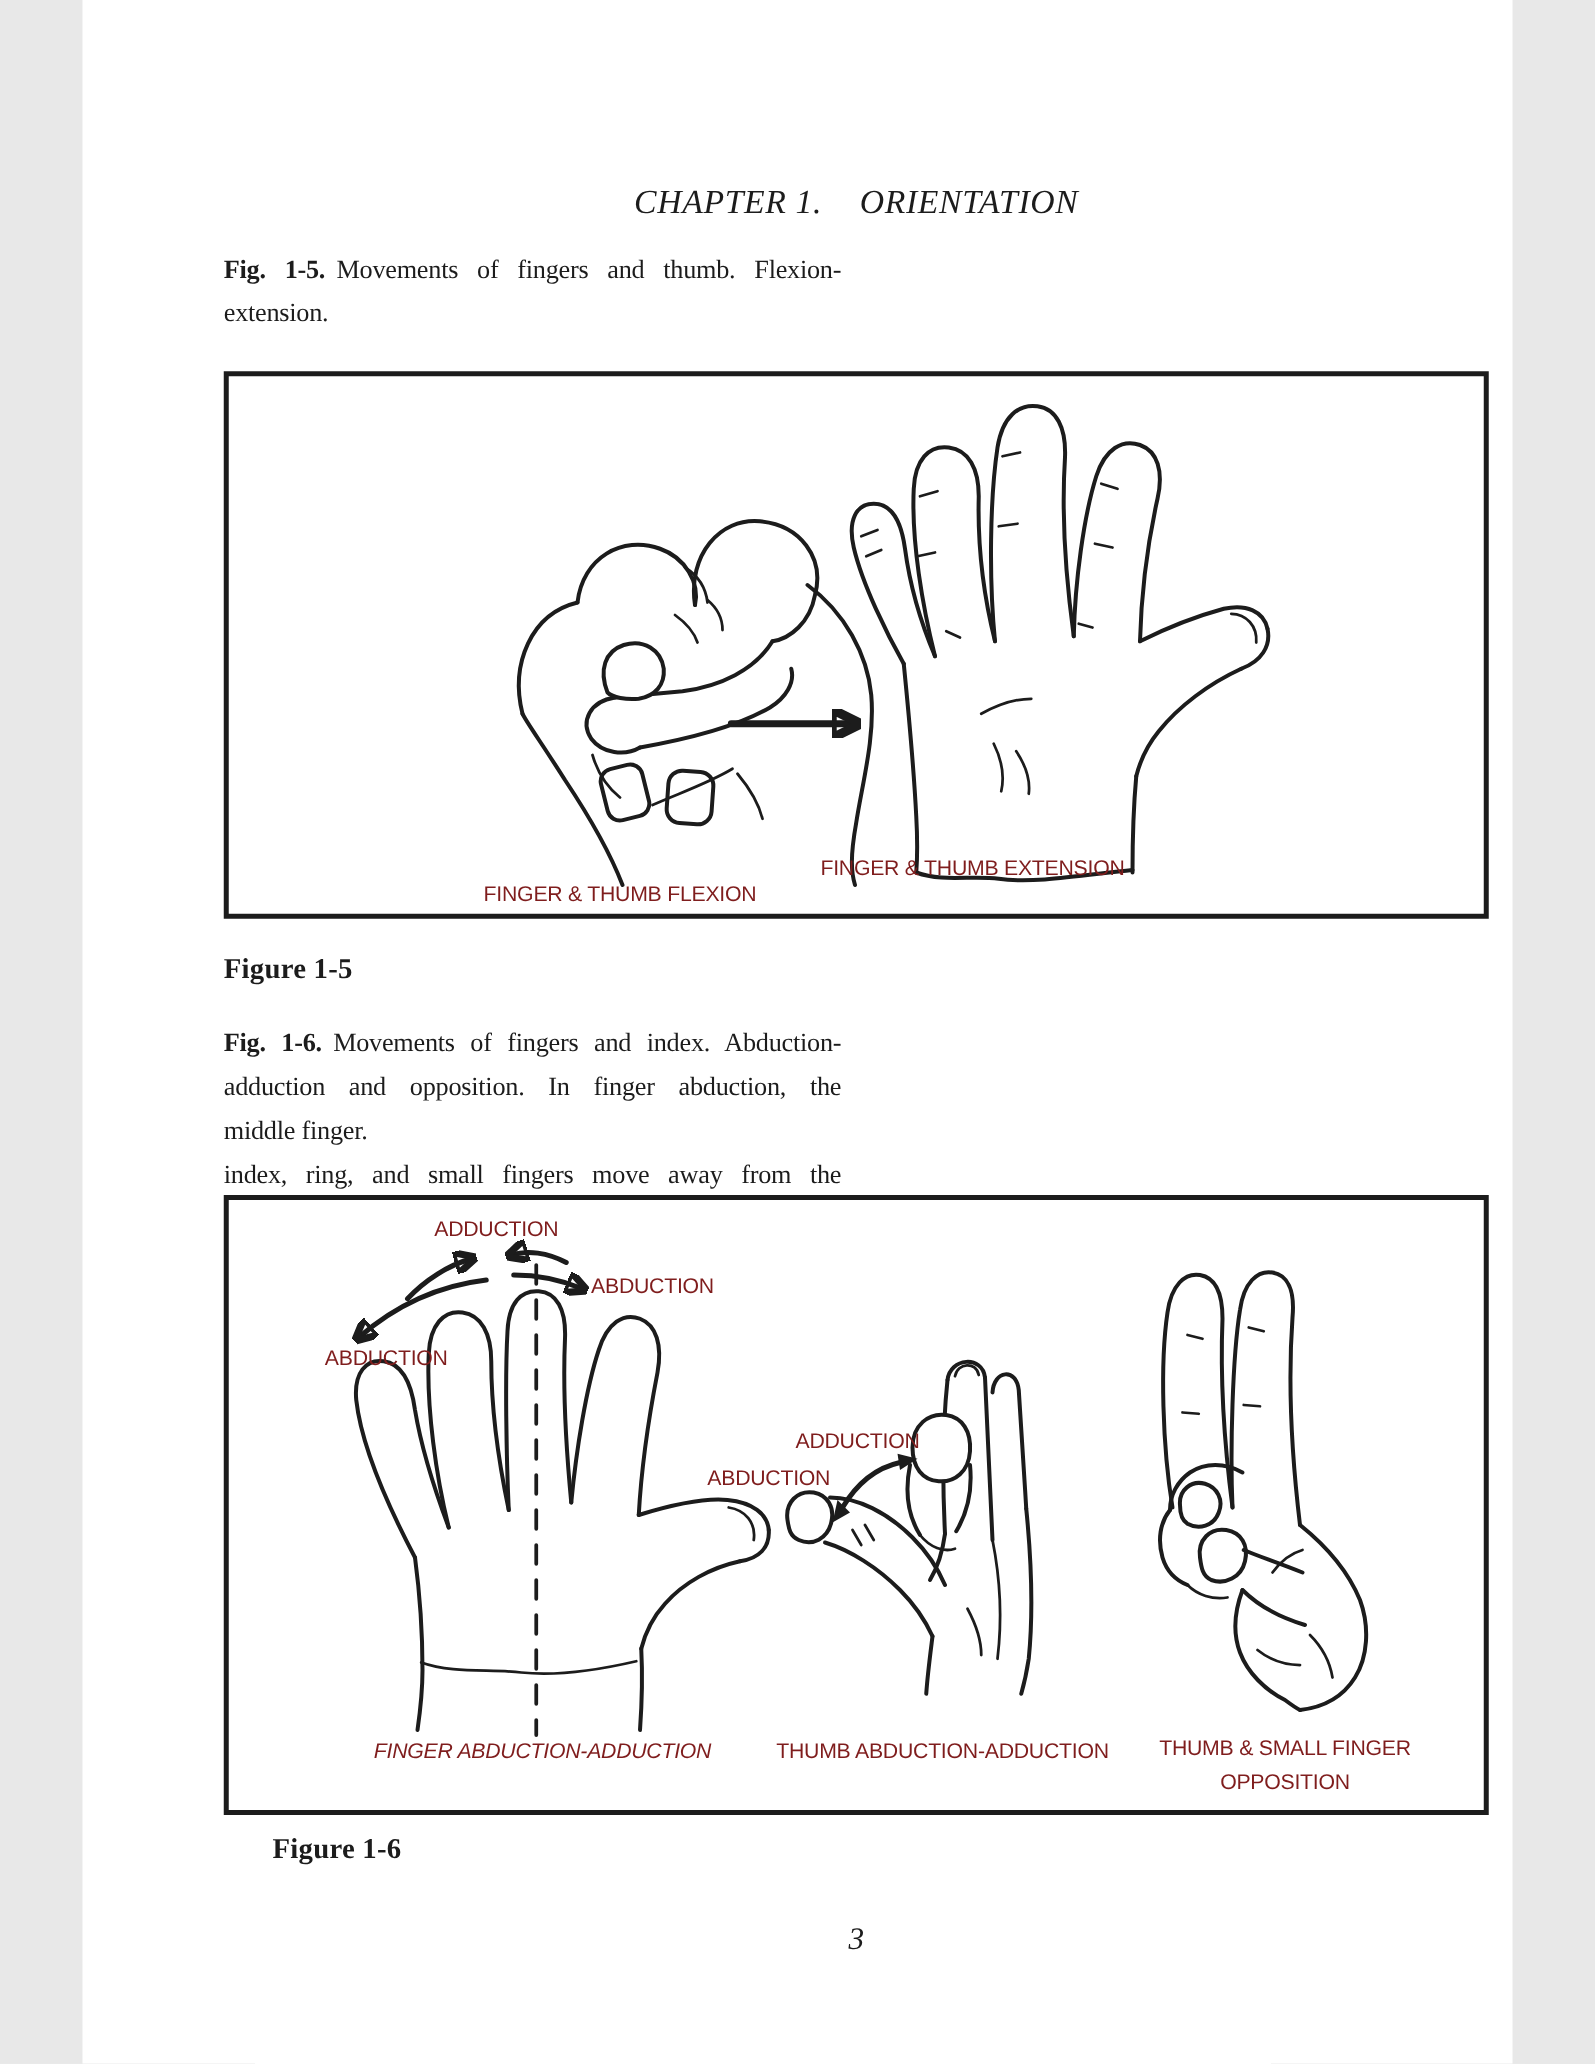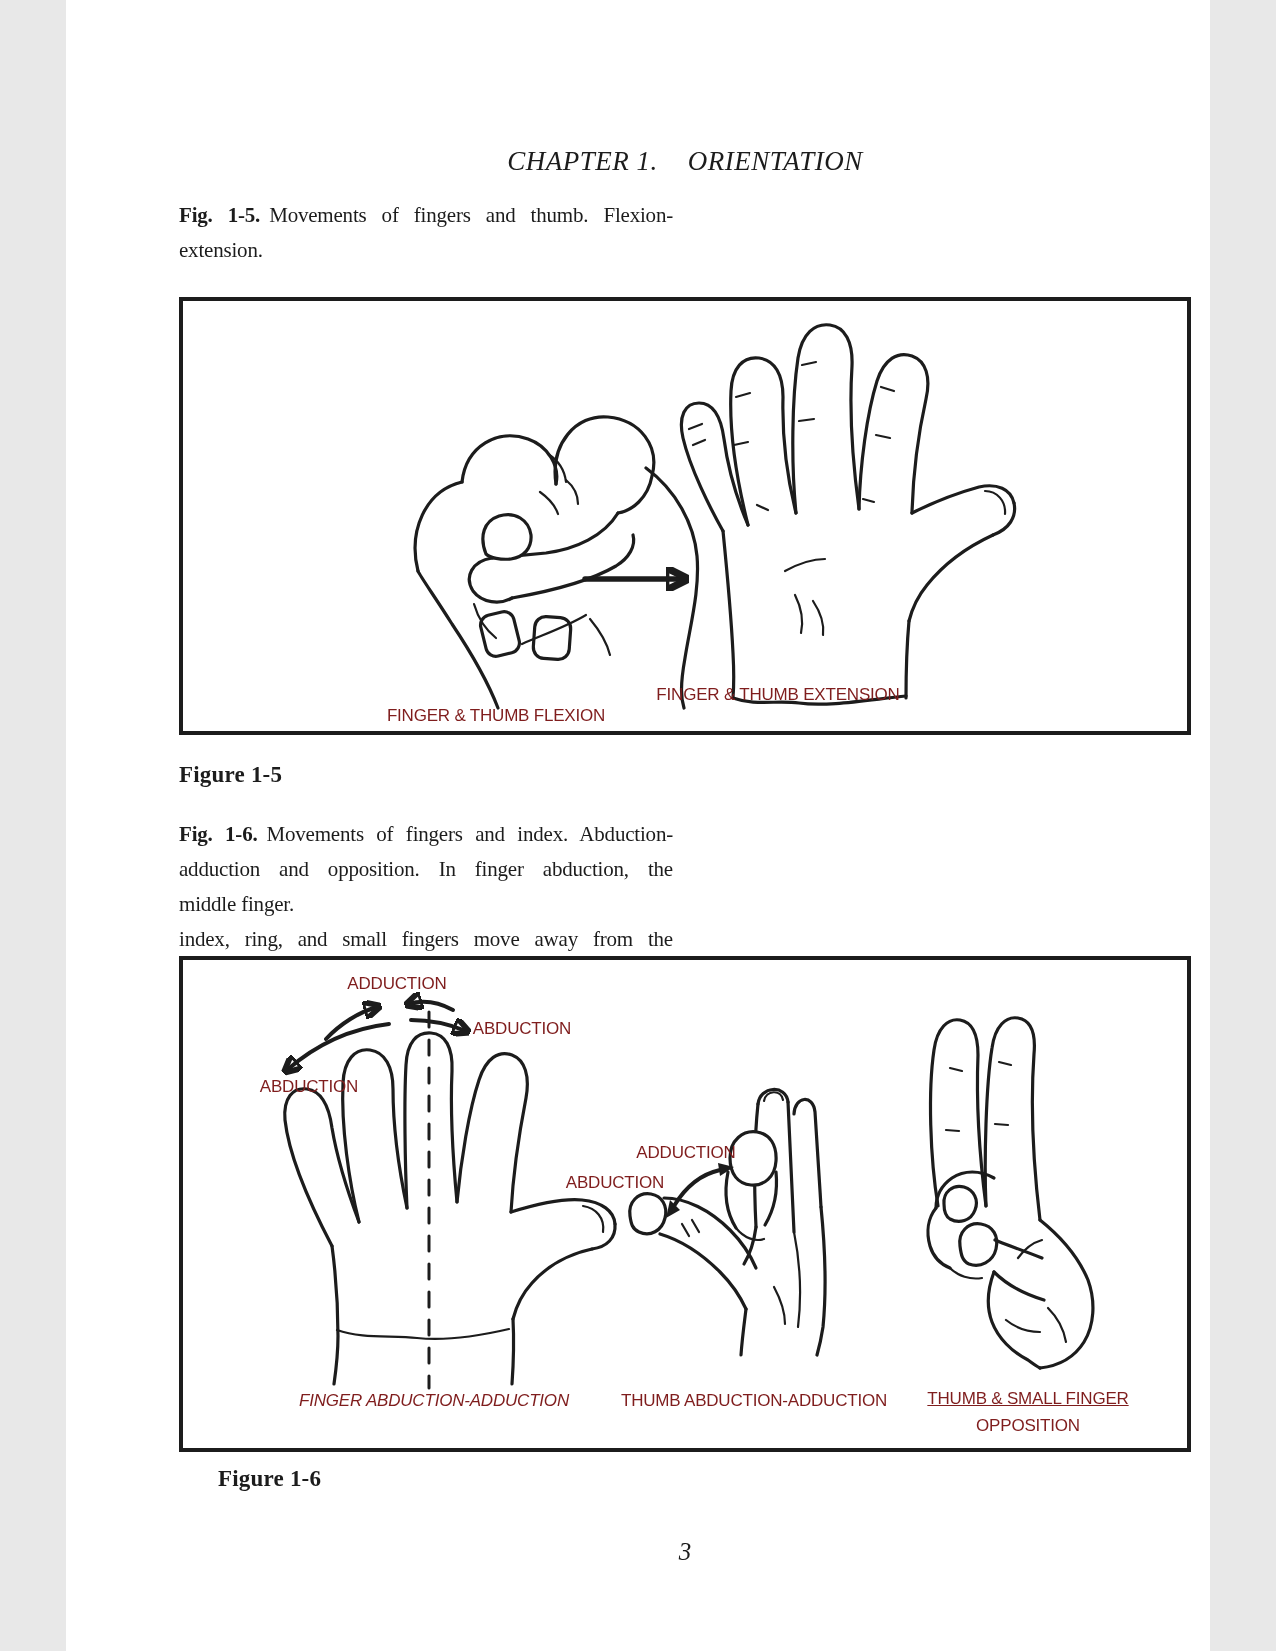--- a/index.html
+++ b/index.html
@@ -218,21 +218,21 @@
     </svg>
 
     <div class="figlabel" style="left:214px;top:14px;">ADDUCTION</div>
     <div class="figlabel" style="left:339px;top:59px;">ABDUCTION</div>
     <div class="figlabel" style="left:126px;top:117px;">ABDUCTION</div>
     <div class="figlabel" style="left:503px;top:183px;">ADDUCTION</div>
     <div class="figlabel" style="left:432px;top:213px;">ABDUCTION</div>
 
     <div class="figlabel" style="left:251px;top:431px;font-style:italic;">FINGER ABDUCTION-ADDUCTION</div>
     <div class="figlabel" style="left:571px;top:431px;">THUMB ABDUCTION-ADDUCTION</div>
-    <div class="figlabel" style="left:845px;top:429px;text-decoration:underline;">THUMB &amp; SMALL FINGER</div>
+    <div class="figlabel" style="left:845px;top:429px;">THUMB &amp; SMALL FINGER</div>
     <div class="figlabel" style="left:845px;top:456px;">OPPOSITION</div>
   </div>
 
   <div class="figref" style="top:1466px;margin-left:39px;">Figure 1-6</div>
 
   <div class="pageno">3</div>
 
 </div>
 
 </body></html>

